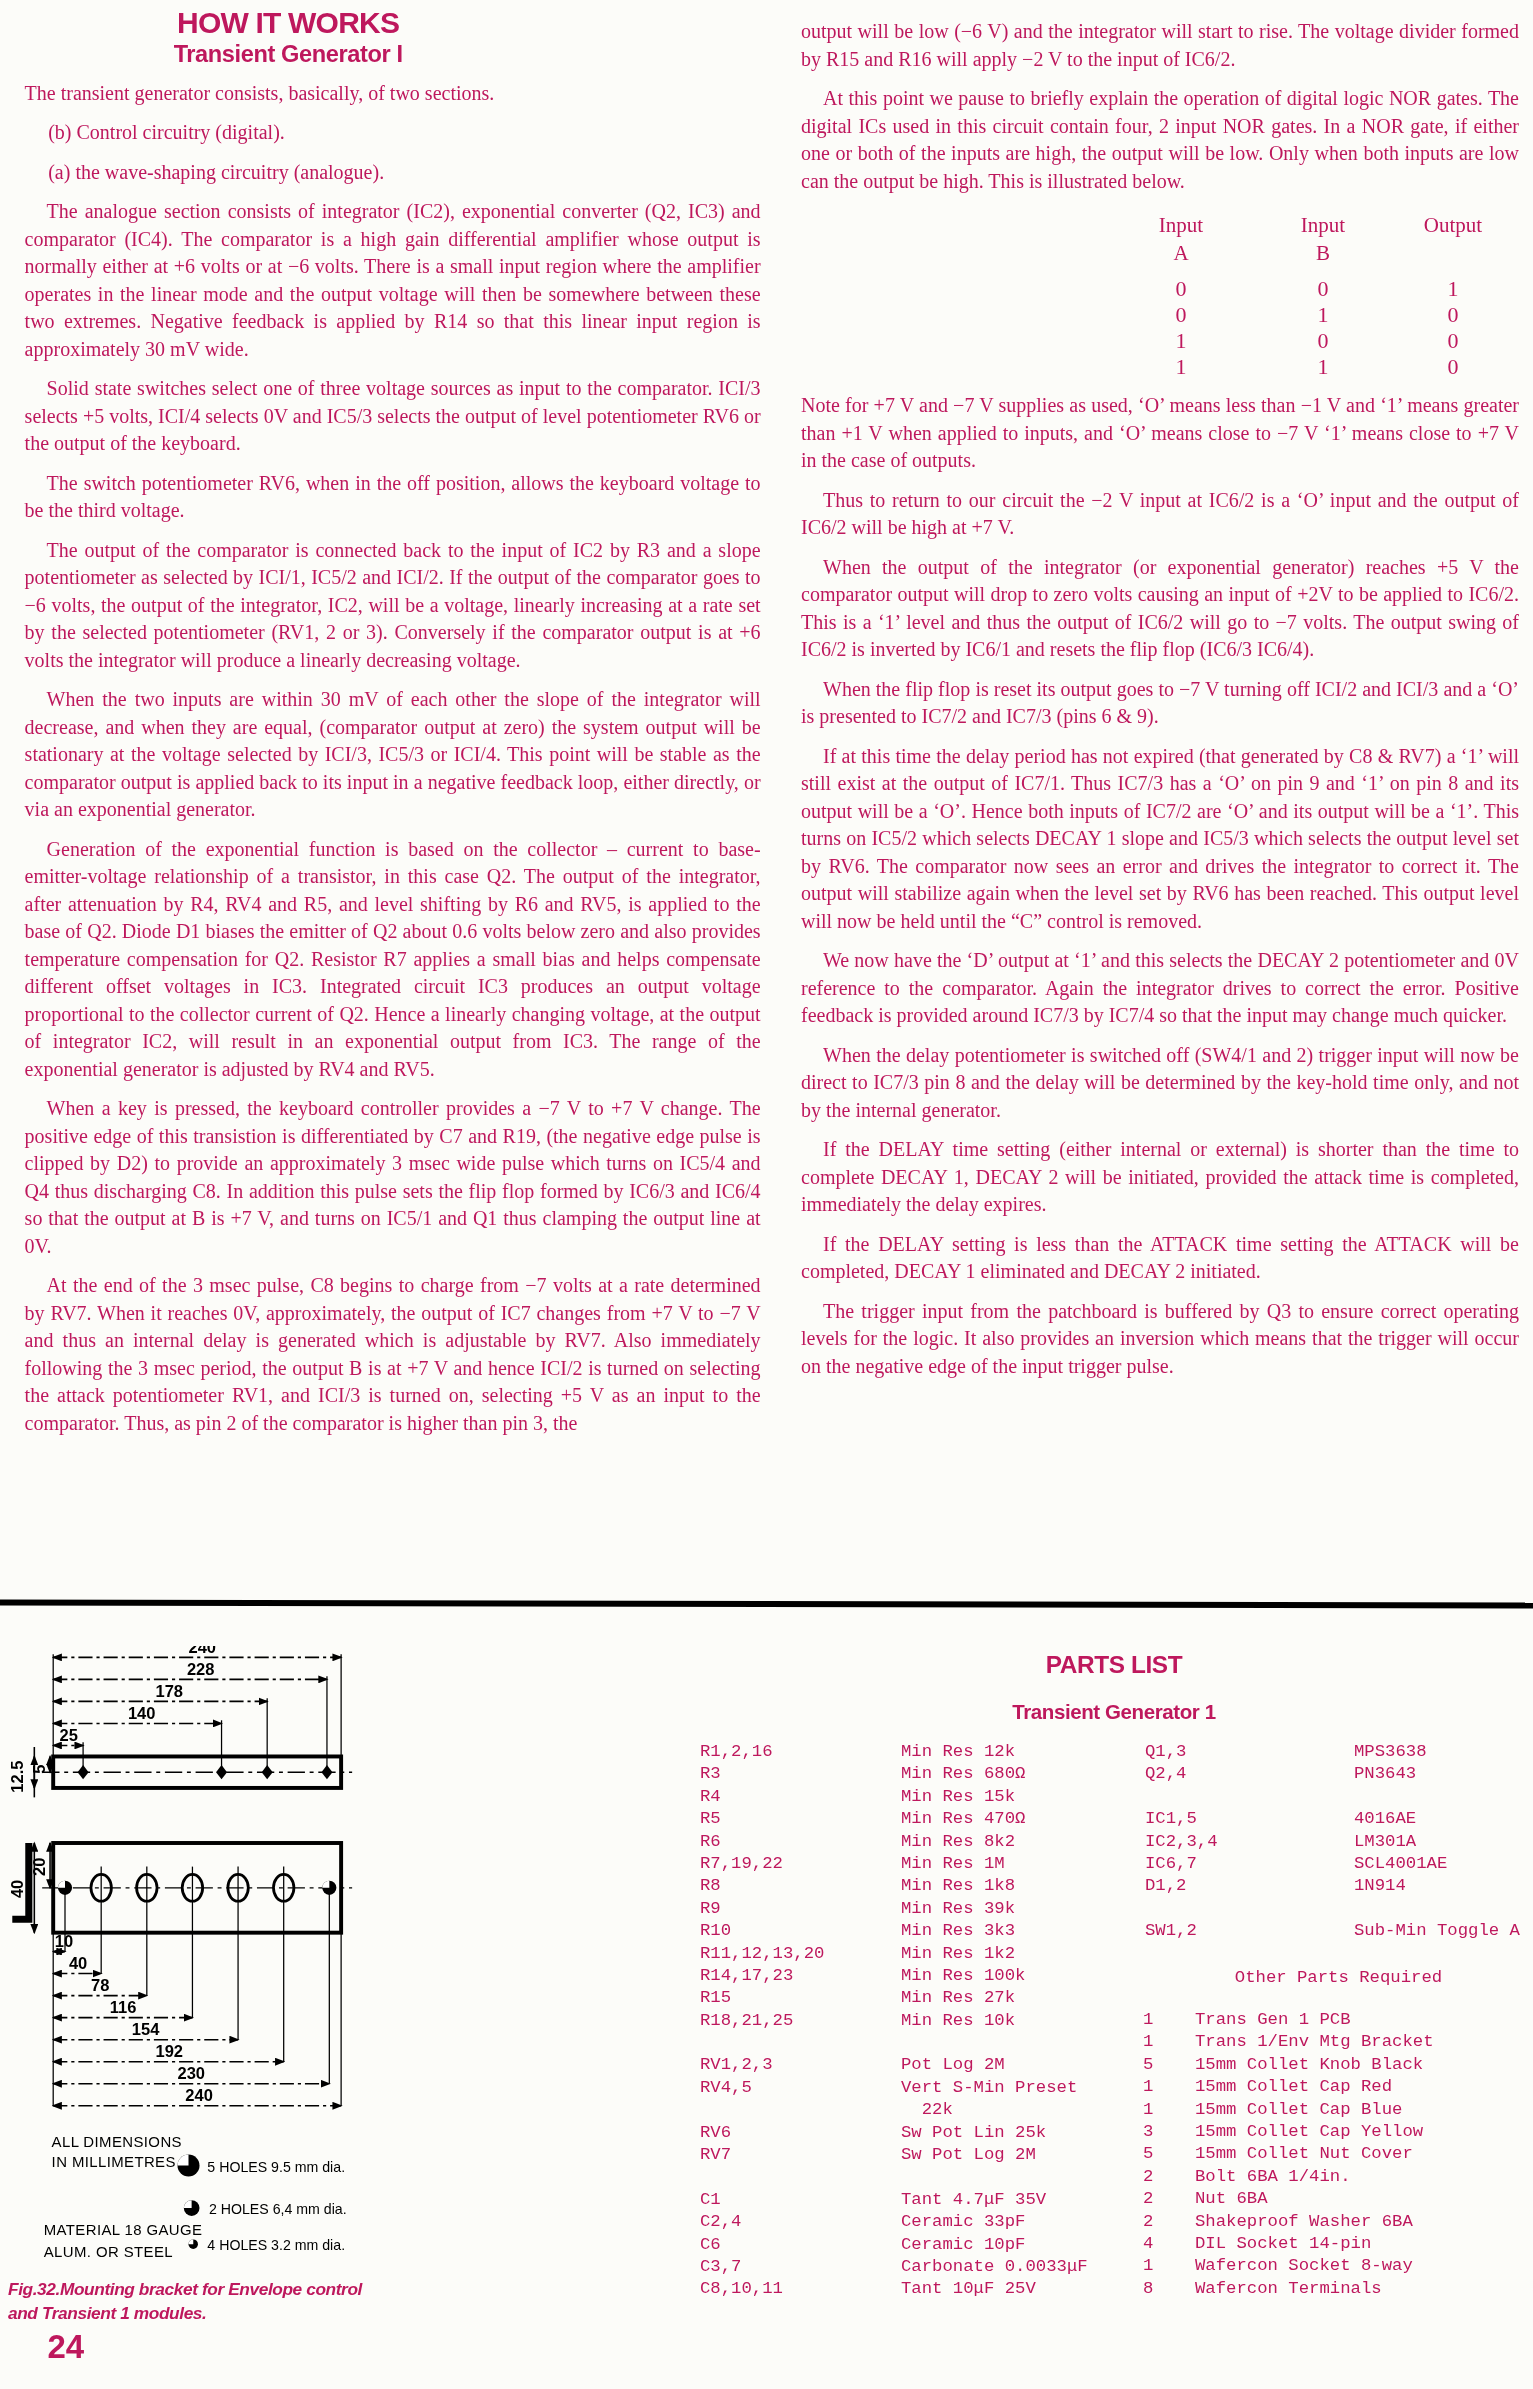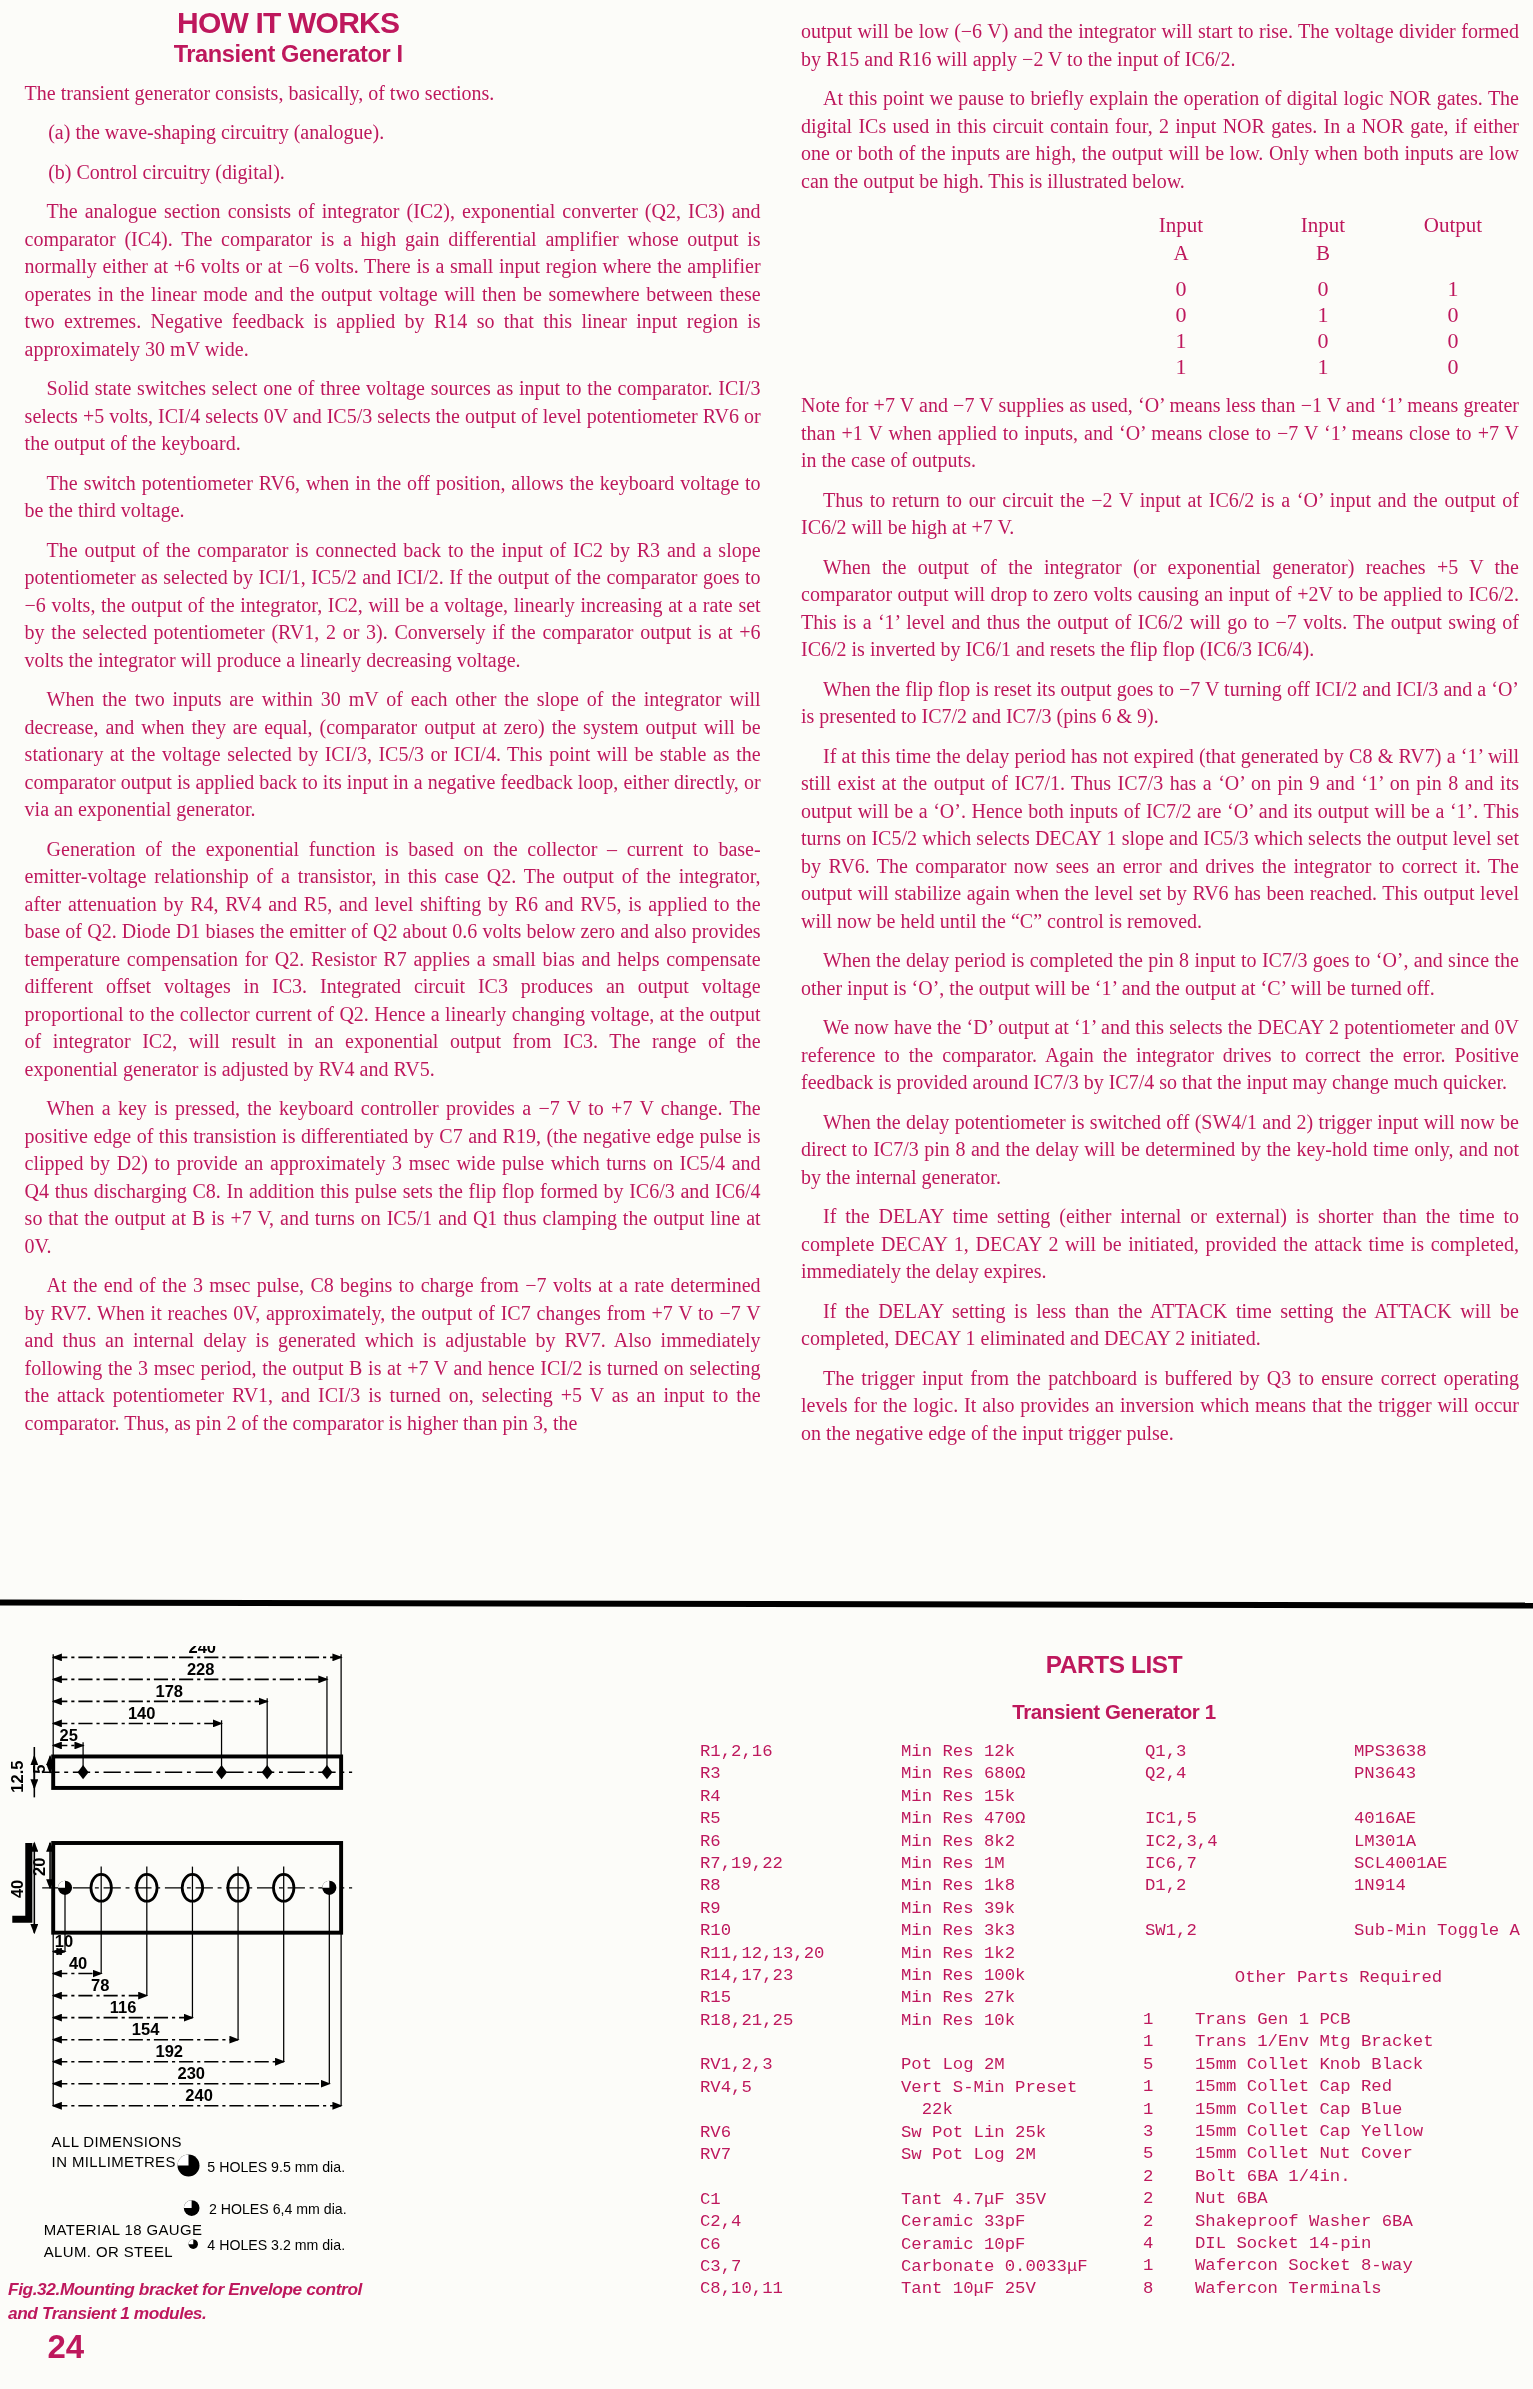--- a/index.html
+++ b/index.html
@@ -64,22 +64,22 @@
 <body>
 
 <div class="page">
 
   <div class="col col-left">
     <div class="titles">
       <div class="t1">HOW IT WORKS</div>
       <div class="t2">Transient Generator I</div>
     </div>
     <p class="body flush mt-first">The transient generator consists, basically, of two sections.</p>
+    <p class="body ab">(b) Control circuitry (digital).</p>
     <p class="body ab">(a) the wave-shaping circuitry (analogue).</p>
-    <p class="body ab">(b) Control circuitry (digital).</p>
     <p class="body">The analogue section consists of integrator (IC2), exponential converter (Q2, IC3) and comparator (IC4). The comparator is a high gain differential amplifier whose output is normally either at +6 volts or at −6 volts. There is a small input region where the amplifier operates in the linear mode and the output voltage will then be somewhere between these two extremes. Negative feedback is applied by R14 so that this linear input region is approximately 30 mV wide.</p>
     <p class="body">Solid state switches select one of three voltage sources as input to the comparator. ICI/3 selects +5 volts, ICI/4 selects 0V and IC5/3 selects the output of level potentiometer RV6 or the output of the keyboard.</p>
     <p class="body">The switch potentiometer RV6, when in the off position, allows the keyboard voltage to be the third voltage.</p>
     <p class="body">The output of the comparator is connected back to the input of IC2 by R3 and a slope potentiometer as selected by ICI/1, IC5/2 and ICI/2. If the output of the comparator goes to −6 volts, the output of the integrator, IC2, will be a voltage, linearly increasing at a rate set by the selected potentiometer (RV1, 2 or 3). Conversely if the comparator output is at +6 volts the integrator will produce a linearly decreasing voltage.</p>
     <p class="body">When the two inputs are within 30 mV of each other the slope of the integrator will decrease, and when they are equal, (comparator output at zero) the system output will be stationary at the voltage selected by ICI/3, IC5/3 or ICI/4. This point will be stable as the comparator output is applied back to its input in a negative feedback loop, either directly, or via an exponential generator.</p>
     <p class="body">Generation of the exponential function is based on the collector – current to base-emitter-voltage relationship of a transistor, in this case Q2. The output of the integrator, after attenuation by R4, RV4 and R5, and level shifting by R6 and RV5, is applied to the base of Q2. Diode D1 biases the emitter of Q2 about 0.6 volts below zero and also provides temperature compensation for Q2. Resistor R7 applies a small bias and helps compensate different offset voltages in IC3. Integrated circuit IC3 produces an output voltage proportional to the collector current of Q2. Hence a linearly changing voltage, at the output of integrator IC2, will result in an exponential output from IC3. The range of the exponential generator is adjusted by RV4 and RV5.</p>
     <p class="body">When a key is pressed, the keyboard controller provides a −7 V to +7 V change. The positive edge of this transistion is differentiated by C7 and R19, (the negative edge pulse is clipped by D2) to provide an approximately 3 msec wide pulse which turns on IC5/4 and Q4 thus discharging C8. In addition this pulse sets the flip flop formed by IC6/3 and IC6/4 so that the output at B is +7 V, and turns on IC5/1 and Q1 thus clamping the output line at 0V.</p>
     <p class="body">At the end of the 3 msec pulse, C8 begins to charge from −7 volts at a rate determined by RV7. When it reaches 0V, approximately, the output of IC7 changes from +7 V to −7 V and thus an internal delay is generated which is adjustable by RV7. Also immediately following the 3 msec period, the output B is at +7 V and hence ICI/2 is turned on selecting the attack potentiometer RV1, and ICI/3 is turned on, selecting +5 V as an input to the comparator. Thus, as pin 2 of the comparator is higher than pin 3, the</p>
   </div>
 
@@ -119,21 +119,20 @@
         <span class="tt-c2">1</span>
         <span class="tt-c3">0</span>
       </div>
     </div>
 
     <p class="body flush gap-md">Note for +7 V and −7 V supplies as used, ‘O’ means less than −1 V and ‘1’ means greater than +1 V when applied to inputs, and ‘O’ means close to −7 V ‘1’ means close to +7 V in the case of outputs.</p>
     <p class="body gap-lg">Thus to return to our circuit the −2 V input at IC6/2 is a ‘O’ input and the output of IC6/2 will be high at +7 V.</p>
     <p class="body">When the output of the integrator (or exponential generator) reaches +5 V the comparator output will drop to zero volts causing an input of +2V to be applied to IC6/2. This is a ‘1’ level and thus the output of IC6/2 will go to −7 volts. The output swing of IC6/2 is inverted by IC6/1 and resets the flip flop (IC6/3 IC6/4).</p>
     <p class="body gap-xl">When the flip flop is reset its output goes to −7 V turning off ICI/2 and ICI/3 and a ‘O’ is presented to IC7/2 and IC7/3 (pins 6 &amp; 9).</p>
     <p class="body">If at this time the delay period has not expired (that generated by C8 &amp; RV7) a ‘1’ will still exist at the output of IC7/1. Thus IC7/3 has a ‘O’ on pin 9 and ‘1’ on pin 8 and its output will be a ‘O’. Hence both inputs of IC7/2 are ‘O’ and its output will be a ‘1’. This turns on IC5/2 which selects DECAY 1 slope and IC5/3 which selects the output level set by RV6. The comparator now sees an error and drives the integrator to correct it. The output will stabilize again when the level set by RV6 has been reached. This output level will now be held until the “C” control is removed.</p>
-    <p class="body">When the delay period is completed the pin 8 input to IC7/3 goes to ‘O’, and since the other input is ‘O’, the output will be ‘1’ and the output at ‘C’ will be turned off.</p>
     <p class="body">We now have the ‘D’ output at ‘1’ and this selects the DECAY 2 potentiometer and 0V reference to the comparator. Again the integrator drives to correct the error. Positive feedback is provided around IC7/3 by IC7/4 so that the input may change much quicker.</p>
     <p class="body">When the delay potentiometer is switched off (SW4/1 and 2) trigger input will now be direct to IC7/3 pin 8 and the delay will be determined by the key-hold time only, and not by the internal generator.</p>
     <p class="body">If the DELAY time setting (either internal or external) is shorter than the time to complete DECAY 1, DECAY 2 will be initiated, provided the attack time is completed, immediately the delay expires.</p>
     <p class="body">If the DELAY setting is less than the ATTACK time setting the ATTACK will be completed, DECAY 1 eliminated and DECAY 2 initiated.</p>
     <p class="body">The trigger input from the patchboard is buffered by Q3 to ensure correct operating levels for the logic. It also provides an inversion which means that the trigger will occur on the negative edge of the input trigger pulse.</p>
   </div>
 
   <div class="rule"></div>
 
   <div class="fig">

